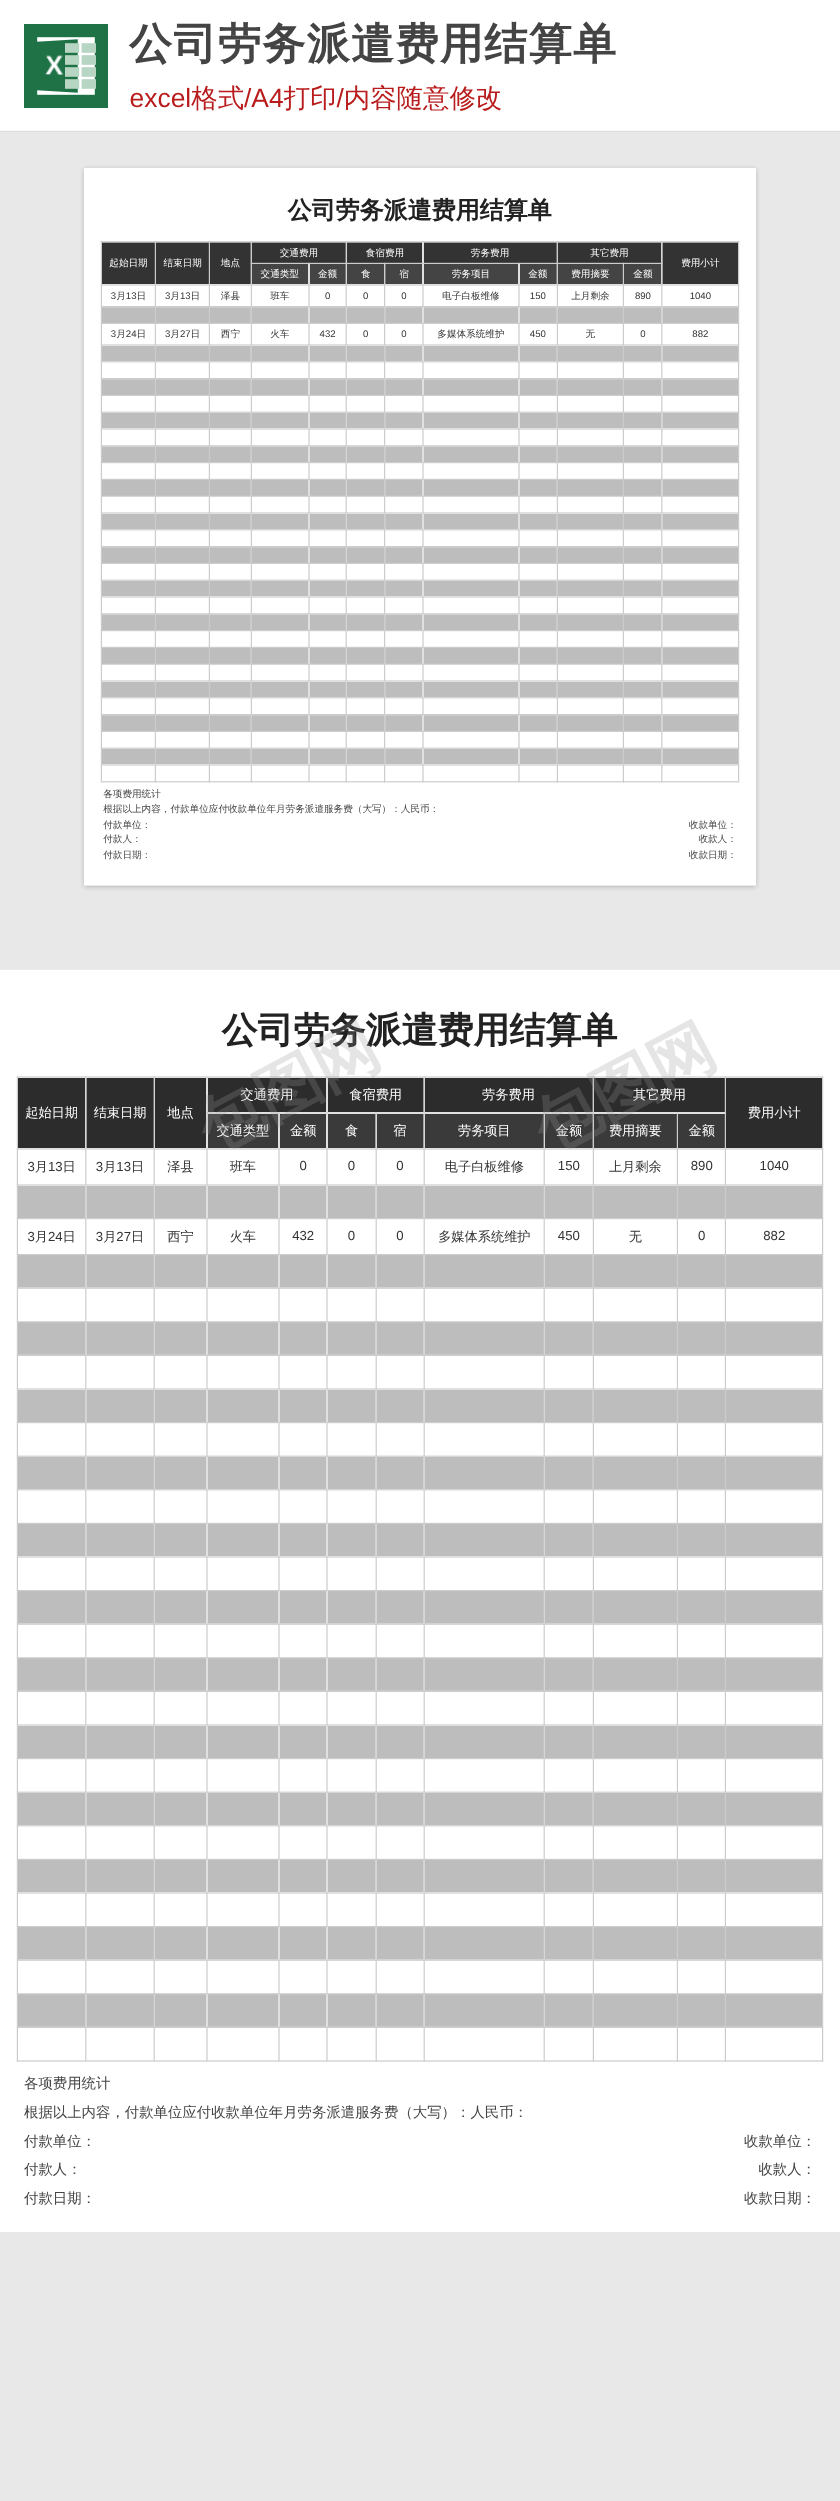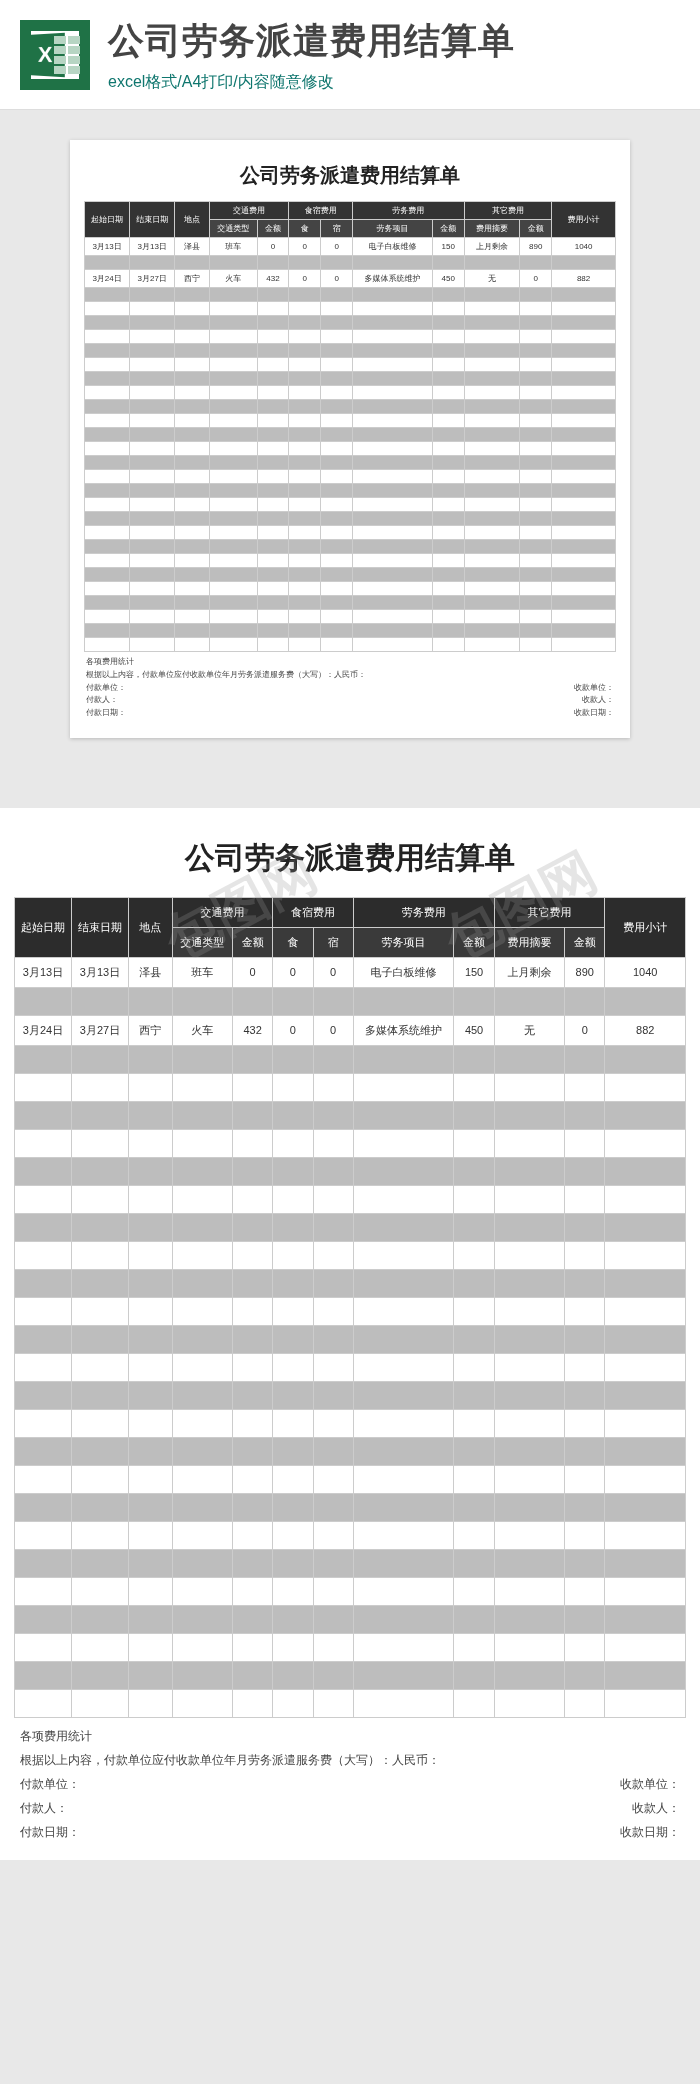--- a/index.html
+++ b/index.html
@@ -48,22 +48,22 @@
   }
   .excel-icon-grid div { background:#b7d5c3; }
   .header-text { flex:1; }
   .header-title {
     font-size: 36px;
     font-weight: bold;
     color: #444;
     letter-spacing: 1px;
   }
   .header-sub {
-    font-size: 16px;
-    color: #0f766e;
+    font-size: 22px;
+    color: #b91c1c;
     margin-top: 6px;
   }
   
   .stage {
     padding: 30px 60px 70px;
     background: #e8e8e8;
     position: relative;
   }
   
   .doc-card {

